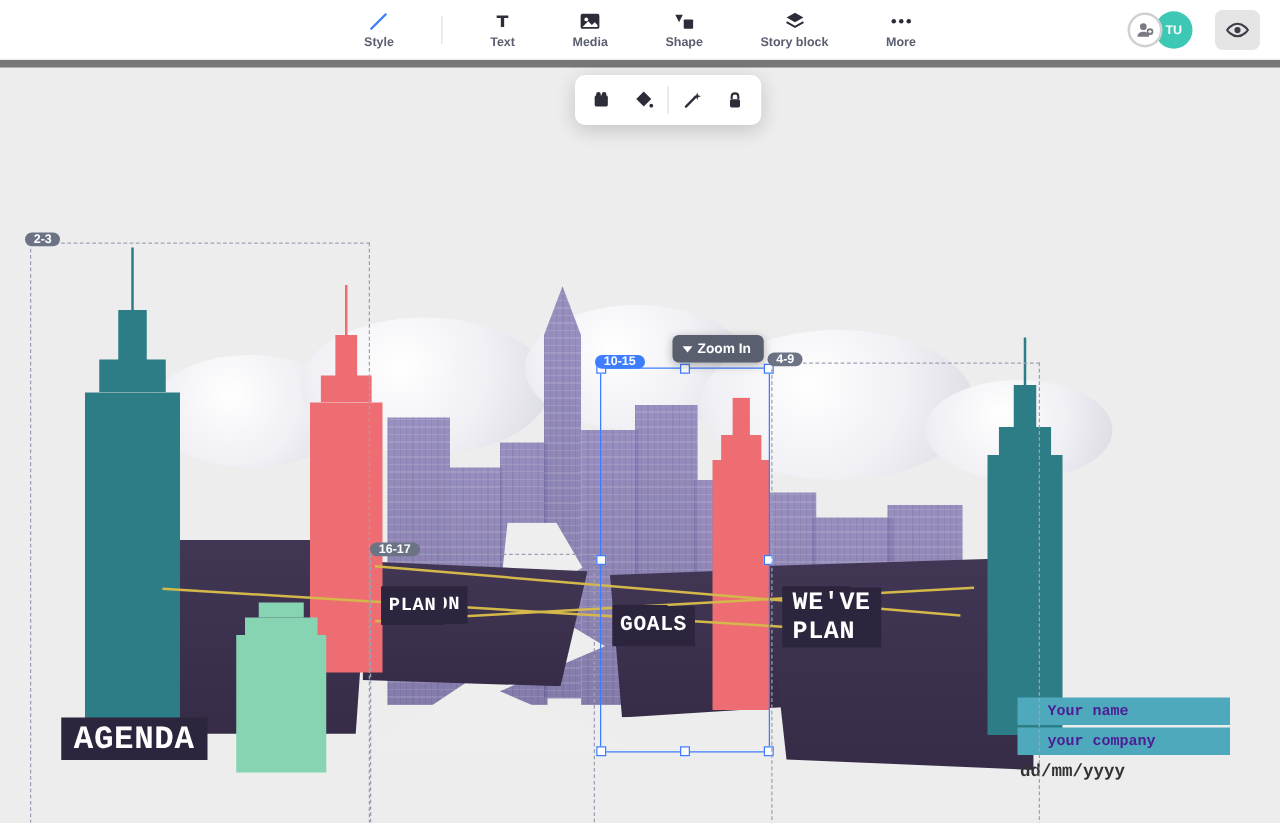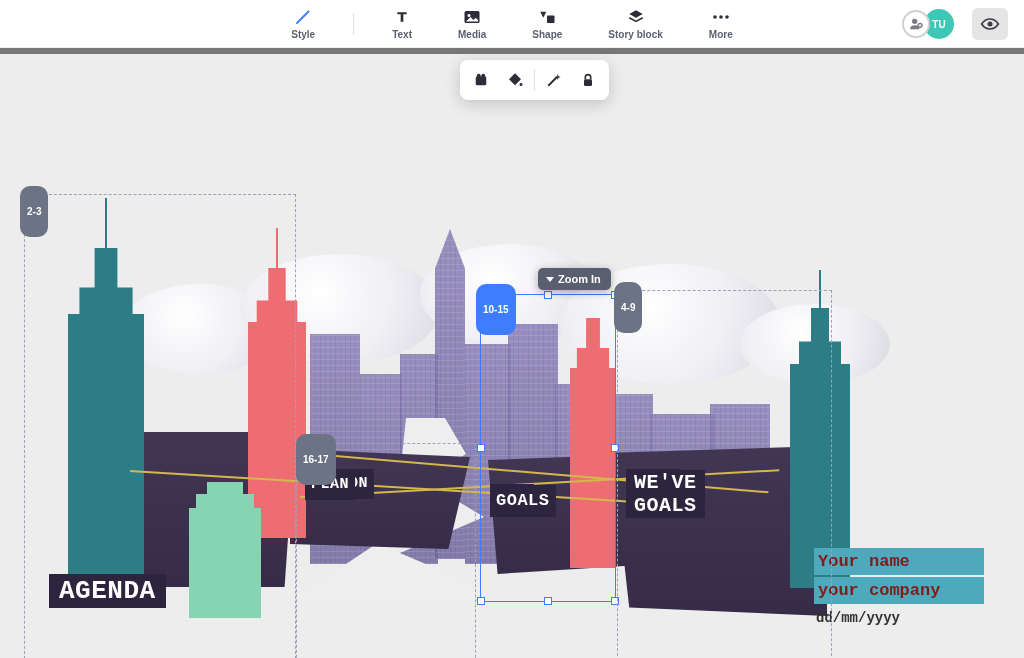--- a/index.html
+++ b/index.html
@@ -45,27 +45,27 @@
     .dark-block { position: absolute; background: linear-gradient(180deg, #413754 0%, #362c48 100%); }
     
     .road { position:absolute; bottom: 60px; left: 280px; width: 300px; height: 180px; background: #eeeeee; clip-path: polygon(42% 0%, 55% 0%, 62% 20%, 48% 35%, 68% 55%, 40% 75%, 75% 100%, 5% 100%, 32% 70%, 18% 50%, 40% 32%); }
     
     .label-box { position:absolute; background:#2c253d; color:#fff; font-family: 'Courier New', monospace; font-weight:700; padding: 2px 10px; font-size: 22px; letter-spacing: 0.5px; }
     .label-small { font-size: 15px; padding: 5px 6px; line-height: 1.3; }
     
     .title-banner { position:absolute; bottom:42px; left:284px; background:#4fa9bd; color:#2c253d; font-family:'Courier New',monospace; font-weight:700; font-size:28px; padding: 8px 18px; letter-spacing:1px; }
     
     .info-panel { position:absolute; bottom:32px; right:40px; width: 170px; }
-    .info-row { background:#4fa9bd; color:#7f1d1d; font-family:'Courier New',monospace; font-weight:700; font-size:17px; padding:4px 4px; margin-bottom:2px; }
+    .info-row { background:#4fa9bd; color:#4c1d95; font-family:'Courier New',monospace; font-weight:700; font-size:12px; padding:4px 24px; margin-bottom:2px; }
     .info-date { font-family:'Courier New',monospace; font-weight:700; font-size:14px; color:#333; padding: 4px 0 0 2px; }
     
     .sel-box { position:absolute; border: 1.5px dashed #9aa3b5; pointer-events:none; }
     .sel-active { border: 1.5px solid #3e7dff; }
     .sel-handle { position:absolute; width:8px; height:8px; background:#fff; border:1.5px solid #3e7dff; }
-    .badge { position:absolute; background:#6c7385; color:#fff; font-size:10px; font-weight:600; padding:20px 7px; border-radius:10px; }
+    .badge { position:absolute; background:#6c7385; color:#fff; font-size:10px; font-weight:600; padding:0 7px; border-radius:10px; }
     .badge-blue { background:#3e7dff; }
     
     .zoom-btn { position:absolute; background:#5a5f6f; color:#fff; font-size:11px; font-weight:600; padding:5px 10px 5px 8px; border-radius:5px; display:flex; align-items:center; gap:4px; cursor:pointer; box-shadow:0 2px 8px rgba(0,0,0,0.3); }
     .zoom-arrow { width:0; height:0; border-left:4px solid transparent; border-right:4px solid transparent; border-top:5px solid #fff; }
     
     .yellow-line { position:absolute; height:1.5px; background:#d4b84a; transform-origin: left center; }
   </style>
 </head>
 <body>
 
@@ -235,21 +235,21 @@
   <div style="position:absolute; left:305px; top:415px;">
     <div class="label-box label-small" style="display:block;">ACTION</div>
     <div class="label-box label-small" style="display:block; margin-top:1px;">PLAN</div>
   </div>
   <div style="position:absolute; left:490px; top:430px;">
     <div class="label-box label-small" style="display:block; font-size:17px;">NEW</div>
     <div class="label-box label-small" style="display:block; margin-top:1px; font-size:17px;">GOALS</div>
   </div>
   <div style="position:absolute; left:626px; top:415px;">
     <div class="label-box" style="display:block; font-size:20px; padding:1px 8px;">HOW FAR</div>
-    <div class="label-box" style="display:block; margin-top:1px; font-size:20px; padding:1px 8px;">WE'VE GOALS</div>
+    <div class="label-box" style="display:block; margin-top:1px; font-size:20px; padding:1px 8px;">WE'VE PLAN</div>
   </div>
 
 
   <div class="info-panel">
     <div class="info-row">Your name</div>
     <div class="info-row">your company</div>
     <div class="info-date">dd/mm/yyyy</div>
   </div>
 
   <div class="sel-box" style="left:24px; top:140px; width:272px; height:490px;"></div>

